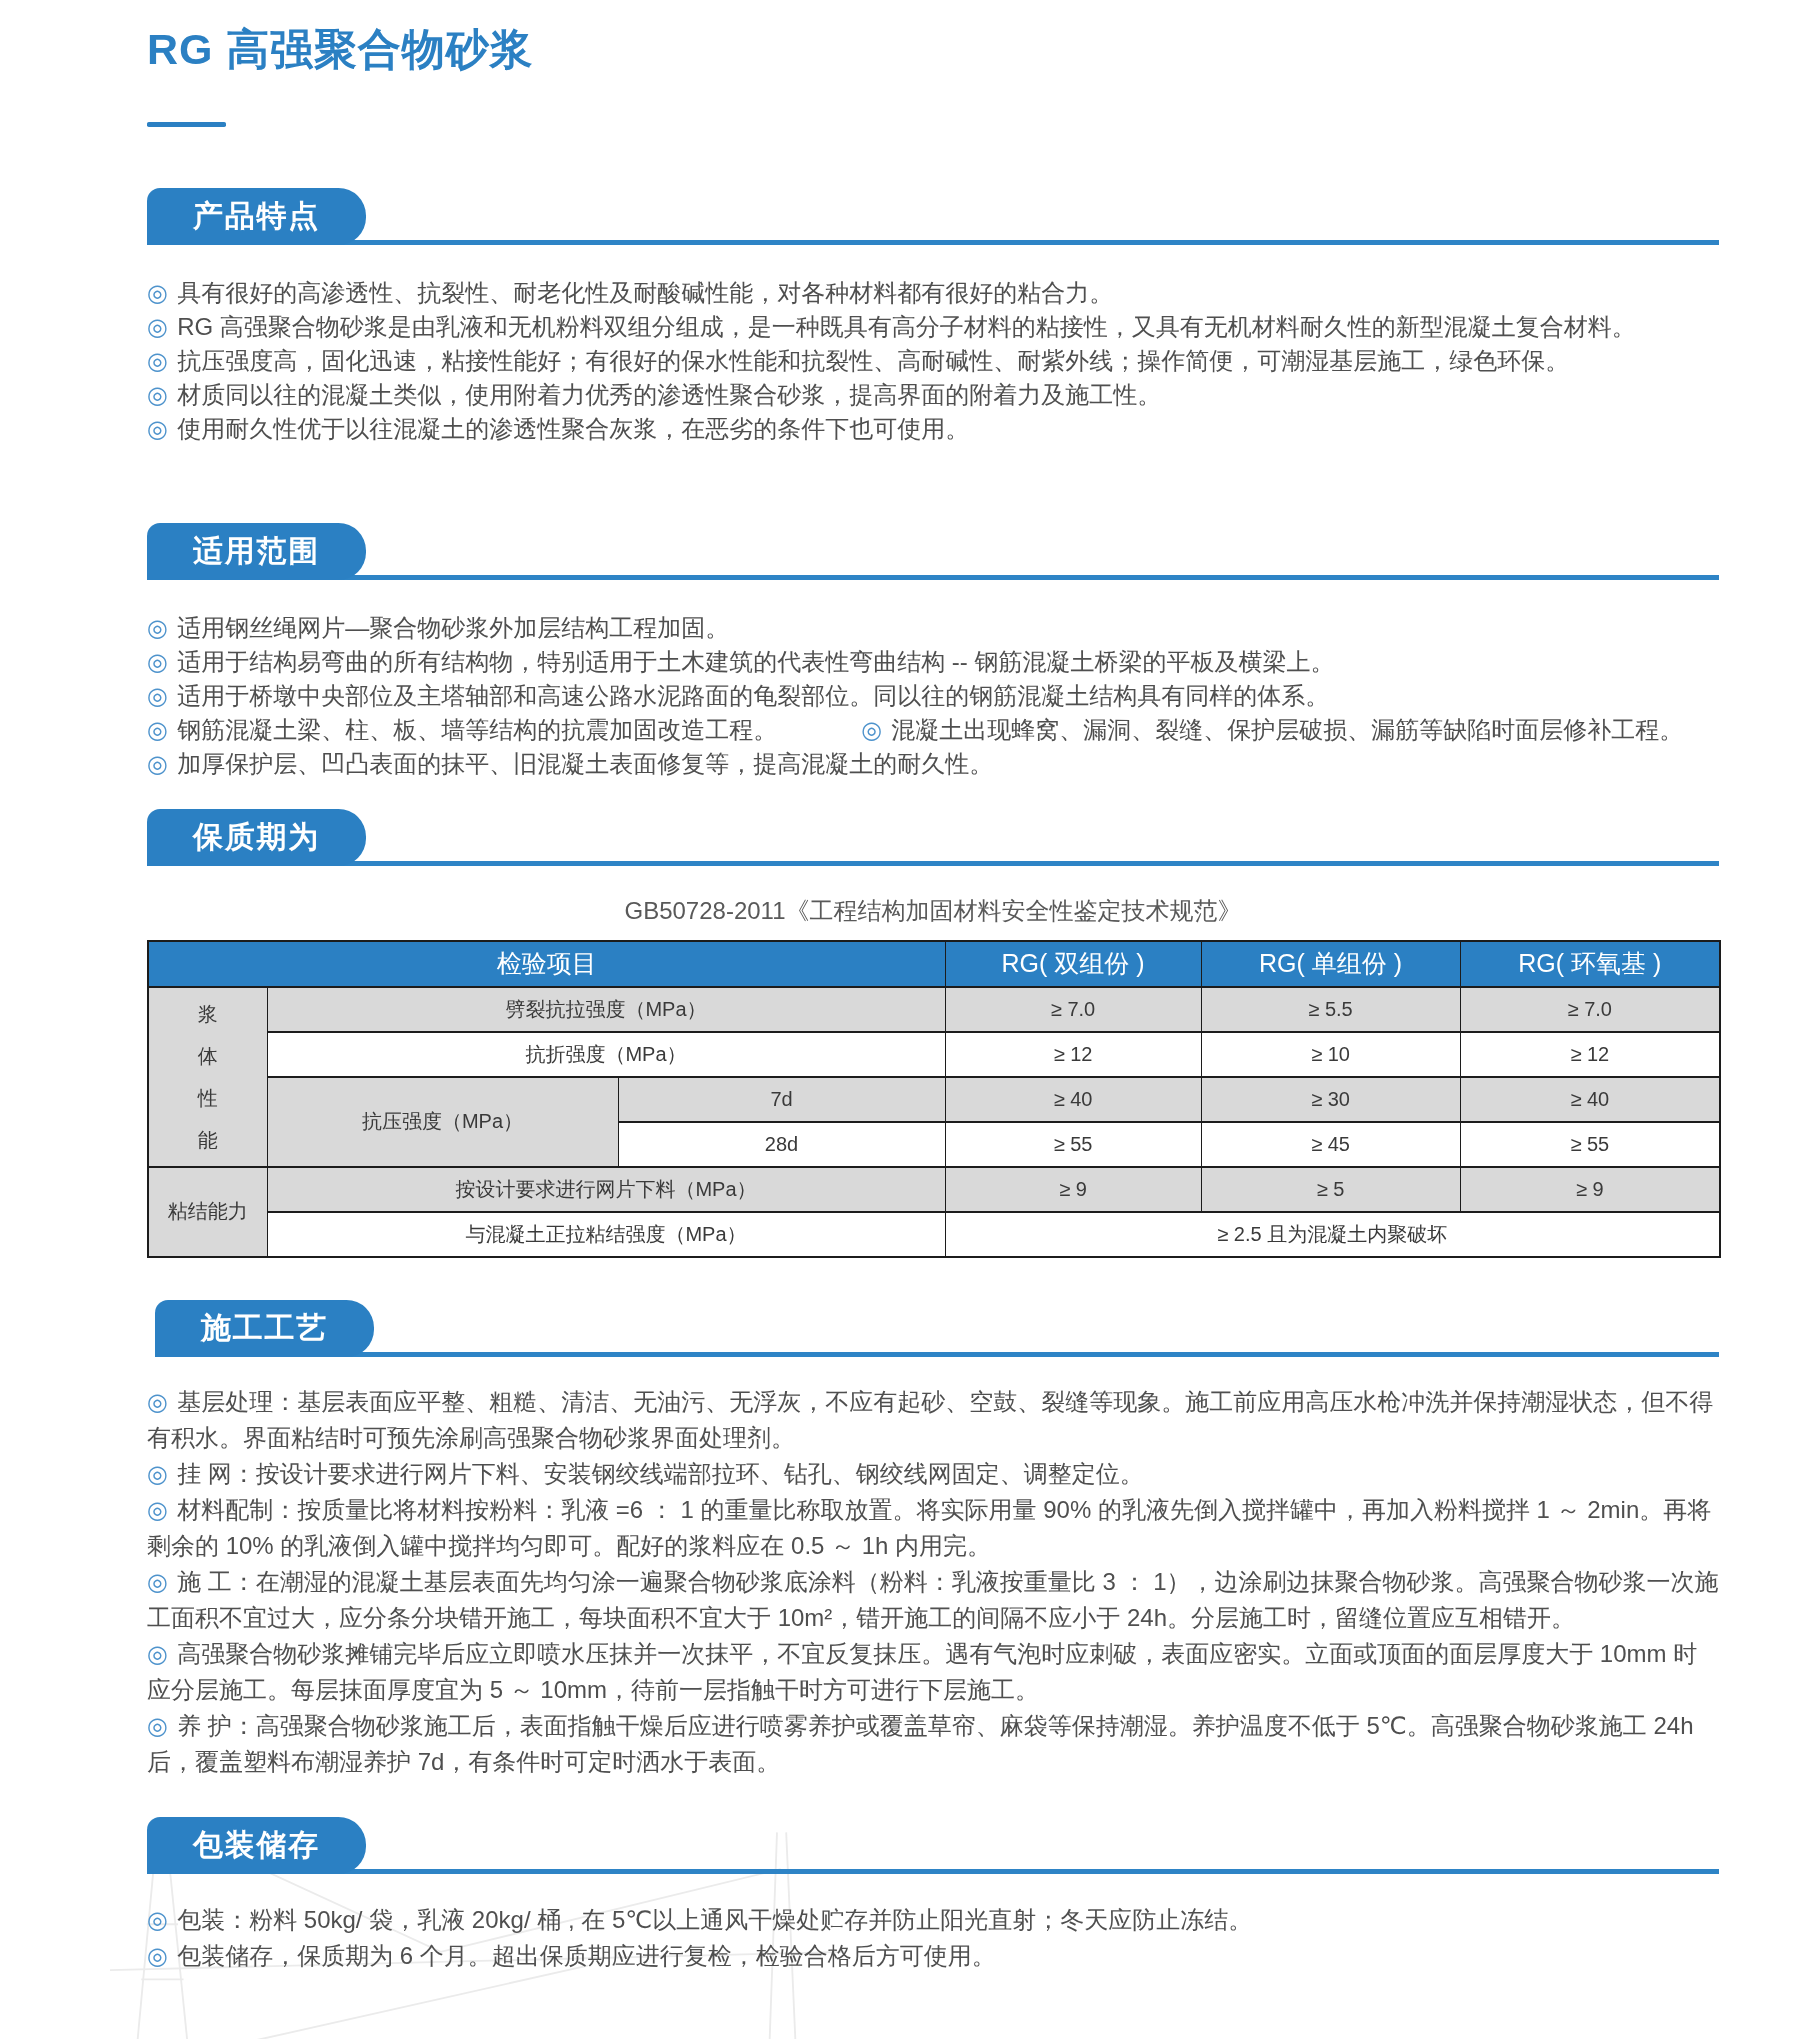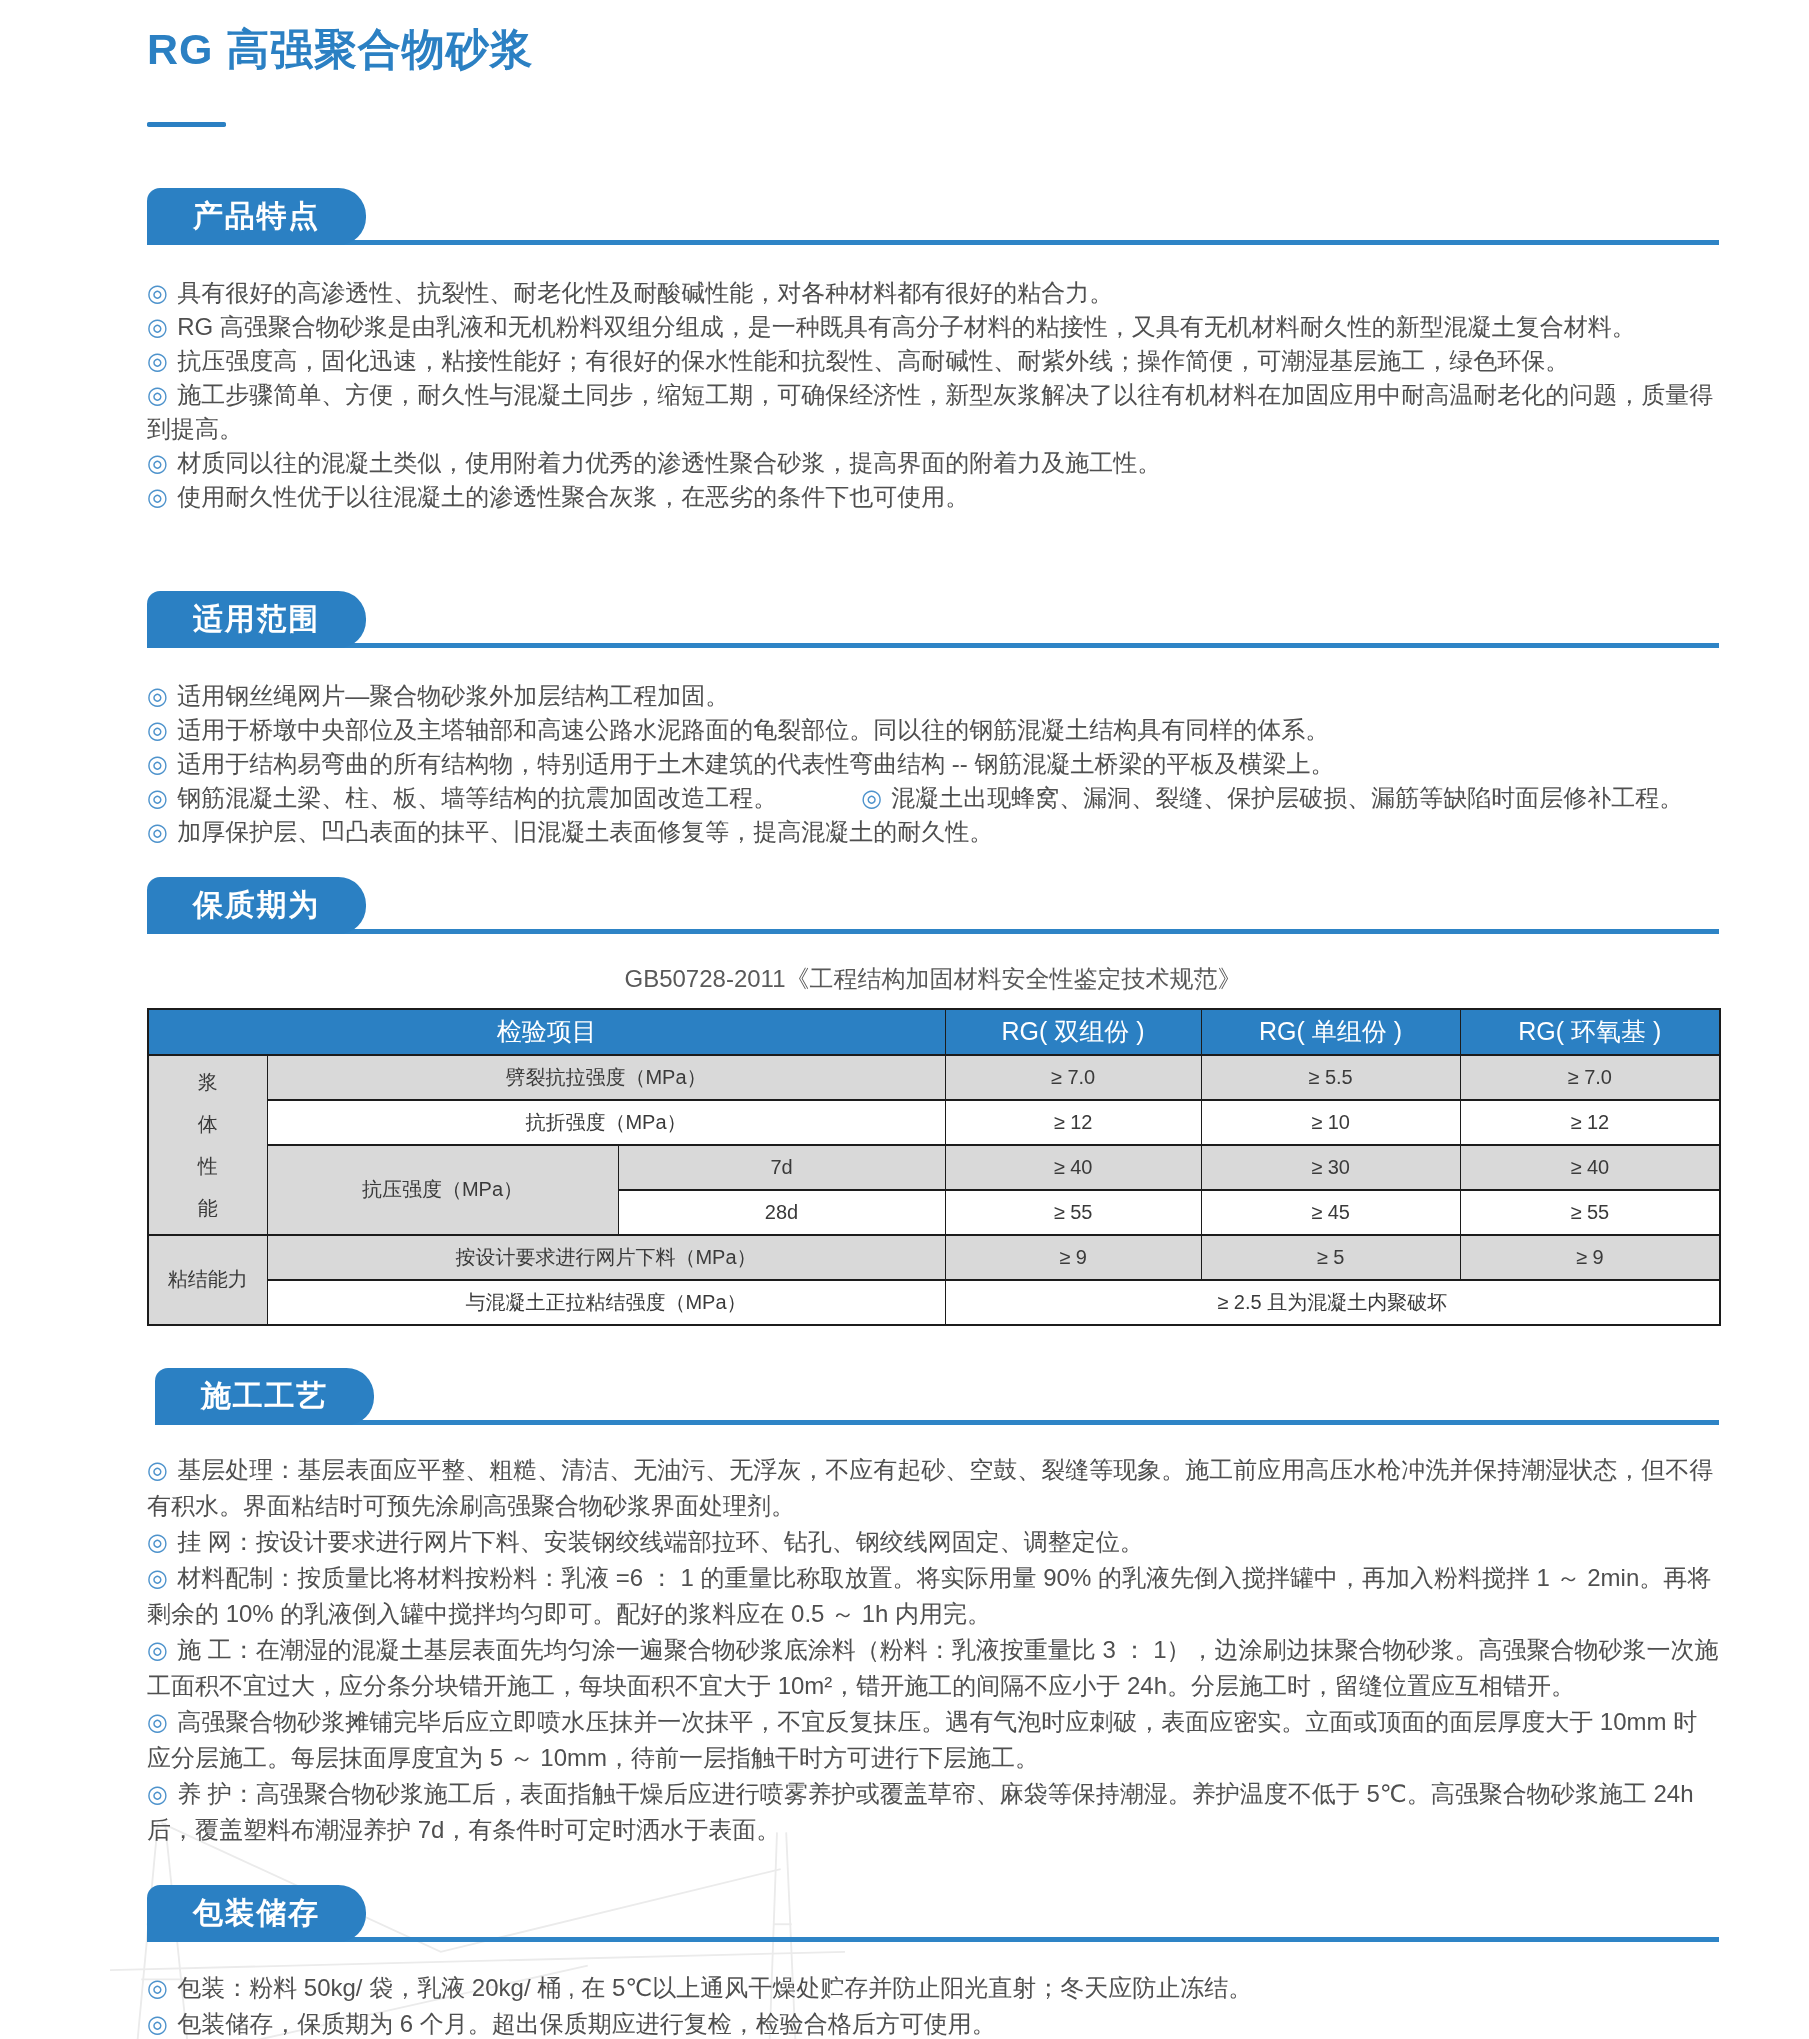--- a/index.html
+++ b/index.html
@@ -73,40 +73,39 @@
         <div class="badge">产品特点</div>
       </div>
       <div class="bullets">
 
           <div class="line"><span class="part"><span class="mk">◎</span><span class="txt">具有很好的高渗透性、抗裂性、耐老化性及耐酸碱性能，对各种材料都有很好的粘合力。</span></span></div>
 
           <div class="line"><span class="part"><span class="mk">◎</span><span class="txt">RG 高强聚合物砂浆是由乳液和无机粉料双组分组成，是一种既具有高分子材料的粘接性，又具有无机材料耐久性的新型混凝土复合材料。</span></span></div>
 
           <div class="line"><span class="part"><span class="mk">◎</span><span class="txt">抗压强度高，固化迅速，粘接性能好；有很好的保水性能和抗裂性、高耐碱性、耐紫外线；操作简便，可潮湿基层施工，绿色环保。</span></span></div>
 
-          <div class="line"><span class="part"><span class="mk">◎</span><span class="txt">施工步骤简单、方便，耐久性与混凝土同步，缩短工期，可确保经济性，新型灰浆解决了以往有机材料在加固应用中耐高温耐老化的问题，质量得到提高。</span></span></div>
 
           <div class="line"><span class="part"><span class="mk">◎</span><span class="txt">材质同以往的混凝土类似，使用附着力优秀的渗透性聚合砂浆，提高界面的附着力及施工性。</span></span></div>
 
           <div class="line"><span class="part"><span class="mk">◎</span><span class="txt">使用耐久性优于以往混凝土的渗透性聚合灰浆，在恶劣的条件下也可使用。</span></span></div>
         </div>
     </section>
 
     <section>
       <div class="section-header mt-s2">
         <div class="rule"></div>
         <div class="badge">适用范围</div>
       </div>
       <div class="bullets">
 
           <div class="line"><span class="part"><span class="mk">◎</span><span class="txt">适用钢丝绳网片—聚合物砂浆外加层结构工程加固。</span></span></div>
 
+          <div class="line"><span class="part"><span class="mk">◎</span><span class="txt">适用于结构易弯曲的所有结构物，特别适用于土木建筑的代表性弯曲结构 -- 钢筋混凝土桥梁的平板及横梁上。</span></span></div>
+
           <div class="line"><span class="part"><span class="mk">◎</span><span class="txt">适用于桥墩中央部位及主塔轴部和高速公路水泥路面的龟裂部位。同以往的钢筋混凝土结构具有同样的体系。</span></span></div>
-
-          <div class="line"><span class="part"><span class="mk">◎</span><span class="txt">适用于结构易弯曲的所有结构物，特别适用于土木建筑的代表性弯曲结构 -- 钢筋混凝土桥梁的平板及横梁上。</span></span></div>
 
           <div class="line"><span class="part"><span class="mk">◎</span><span class="txt">钢筋混凝土梁、柱、板、墙等结构的抗震加固改造工程。</span></span><span class="part part2"><span class="mk">◎</span><span class="txt">混凝土出现蜂窝、漏洞、裂缝、保护层破损、漏筋等缺陷时面层修补工程。</span></span></div>
 
           <div class="line"><span class="part"><span class="mk">◎</span><span class="txt">加厚保护层、凹凸表面的抹平、旧混凝土表面修复等，提高混凝土的耐久性。</span></span></div>
         </div>
     </section>
 
     <section>
       <div class="section-header mt-s3">
         <div class="rule"></div>

